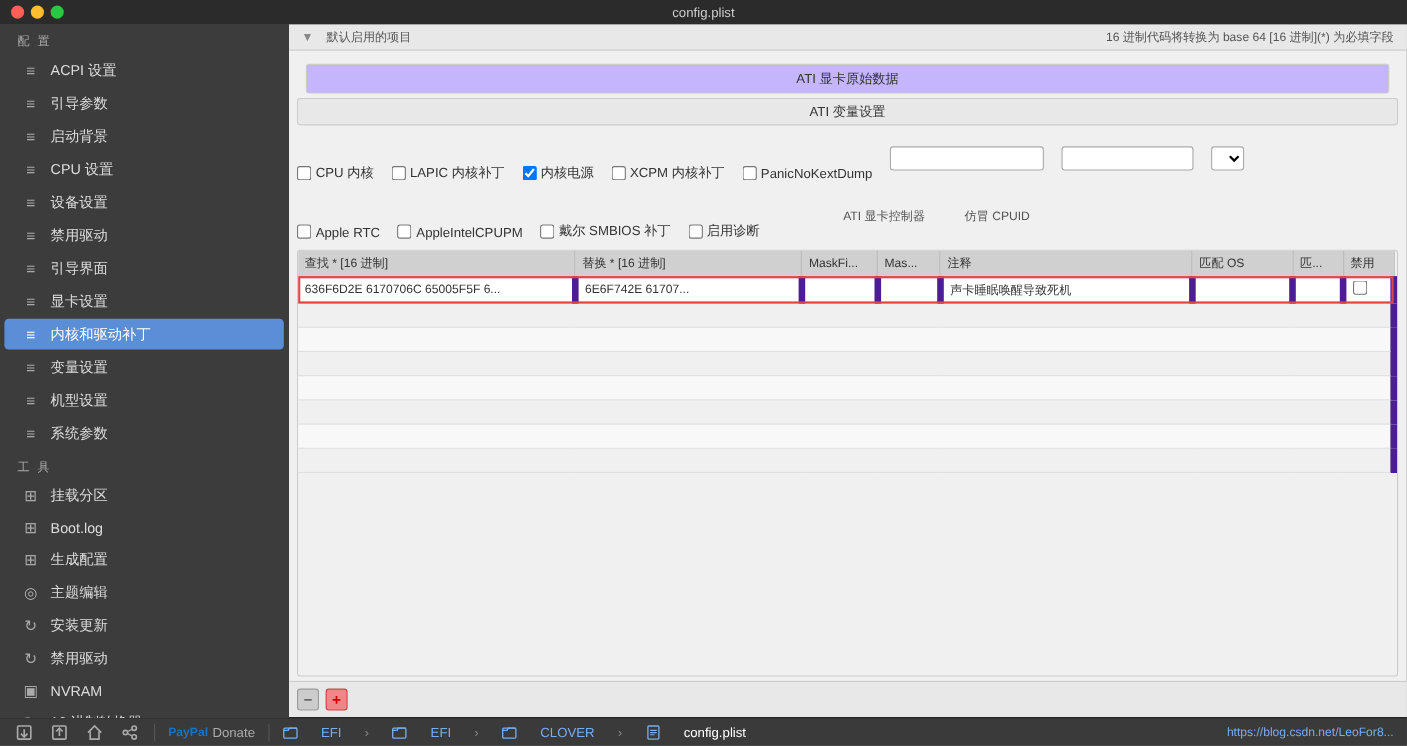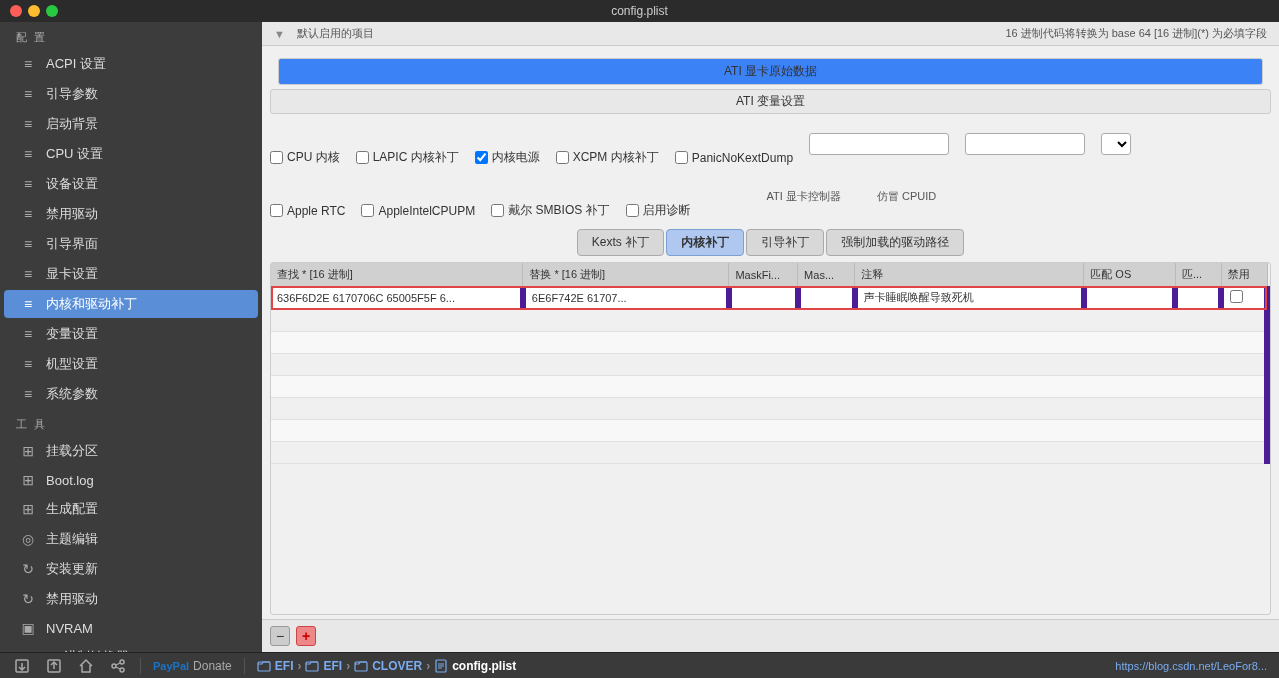--- a/index.html
+++ b/index.html
@@ -44,21 +44,21 @@
     
     .info-bar {
       background: #e8e8e8; padding: 4px 12px; font-size: 11px; color: #555;
       border-bottom: 1px solid #ccc; display: flex; justify-content: space-between; align-items: center;
       flex-shrink: 0;
     }
     .expand-btn { color: #888; cursor: pointer; margin-right: 6px; }
 
     
     .section-header {
-      background: #3b82f6; border: 1px solid #ccc; margin: 6px 8px 0; border-radius: 3px;
+      background: #c4b5fd; border: 1px solid #ccc; margin: 6px 8px 0; border-radius: 3px;
       padding: 4px 8px; font-size: 12px; color: #333; text-align: center;
     }
     .ati-row { background: #e8e8e8; border: 1px solid #ccc; border-radius: 3px; padding: 3px 8px; margin-bottom: 3px; }
     .ati-label { text-align: center; font-size: 12px; color: #333; }
 
     
     .checkbox-grid { display: flex; flex-wrap: wrap; gap: 6px 16px; padding: 4px 8px; align-items: center; }
     .checkbox-item { display: flex; align-items: center; gap: 4px; font-size: 12px; color: #333; margin-top: 28px; }
     .checkbox-item input[type=checkbox] { width: 13px; height: 13px; }
     .text-input-sm { border: 1px solid #aaa; border-radius: 3px; height: 22px; padding: 2px 6px; font-size: 12px; background: #fff; }
@@ -95,21 +95,21 @@
     .icon-btn-minus { background: #ccc; }
 
     
     .statusbar {
       height: 26px; background: #3a3a3a; display: flex; align-items: center;
       padding: 0 12px; gap: 12px; flex-shrink: 0; border-top: 1px solid #222;
     }
     .status-icon { width: 20px; height: 20px; display: flex; align-items: center; justify-content: center; cursor: pointer; }
     .status-icon svg { fill: #aaa; }
     .status-divider { width: 1px; height: 16px; background: #555; }
-    .breadcrumb { display: flex; align-items: center; gap: 4px; font-size: 12px; color: #ccc; font-weight: bold; }
+    .breadcrumb { display: flex; align-items: center; gap: 21px; font-size: 12px; color: #ccc; }
     .breadcrumb-item { color: #7aacf0; cursor: pointer; }
     .breadcrumb-sep { color: #888; }
     .breadcrumb-current { color: #fff; }
     .status-right { margin-left: auto; font-size: 11px; color: #7aacf0; cursor: pointer; }
     .donate-text { color: #aaa; font-size: 12px; }
 
     
     .scrollable-content { flex: 1; overflow-y: auto; display: flex; flex-direction: column; }
     .select-sm { height: 22px; font-size: 12px; border: 1px solid #aaa; border-radius: 3px; background: #fff; padding: 0 4px; }
   </style>
@@ -282,26 +282,20 @@
           <span data-interactable="false">戴尔 SMBIOS 补丁</span>
         </label>
         <label class="checkbox-item" data-interactable="true">
           <input type="checkbox" data-interactable="true" style="">
           <span data-interactable="false">启用诊断</span>
         </label>
         <span class="text-input-sm-label" data-interactable="false" style="margin-left: 60px;">ATI 显卡控制器</span>
         <span class="text-input-sm-label" data-interactable="false" style="margin-left: 20px;">仿冒 CPUID</span>
       </div>
 
-      <div class="tabs-bar" data-interactable="false">
-        <button class="tab-btn" data-interactable="true">Kexts 补丁</button>
-        <button class="tab-btn active" data-interactable="true">内核补丁</button>
-        <button class="tab-btn" data-interactable="true">引导补丁</button>
-        <button class="tab-btn" data-interactable="true">强制加载的驱动路径</button>
-      </div>
 
       <div class="table-wrapper" data-interactable="false">
         <table class="data-table" data-interactable="false">
           <thead>
             <tr>
               <th data-interactable="false" style="width:220px;">查找 * [16 进制]</th>
               <th data-interactable="false" style="width:180px;">替换 * [16 进制]</th>
               <th data-interactable="false" style="width:60px;">MaskFi...</th>
               <th data-interactable="false" style="width:50px;">Mas...</th>
               <th data-interactable="false" style="width:200px;">注释</th>

